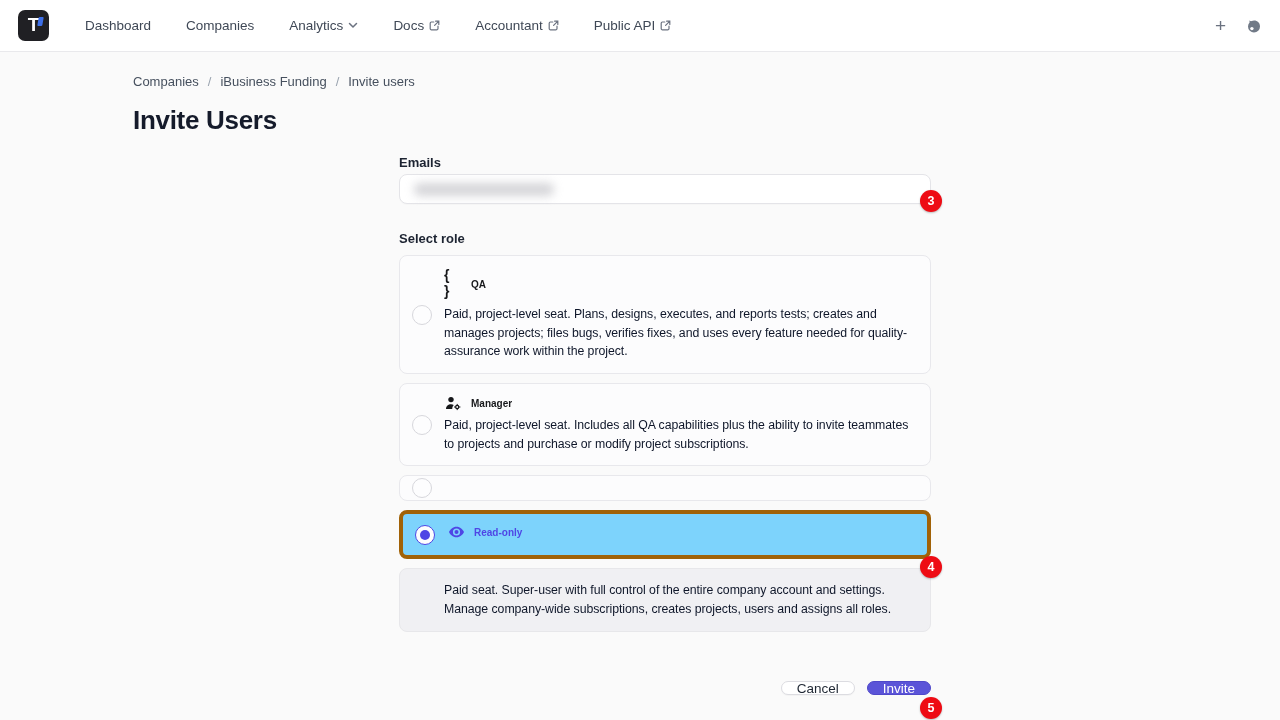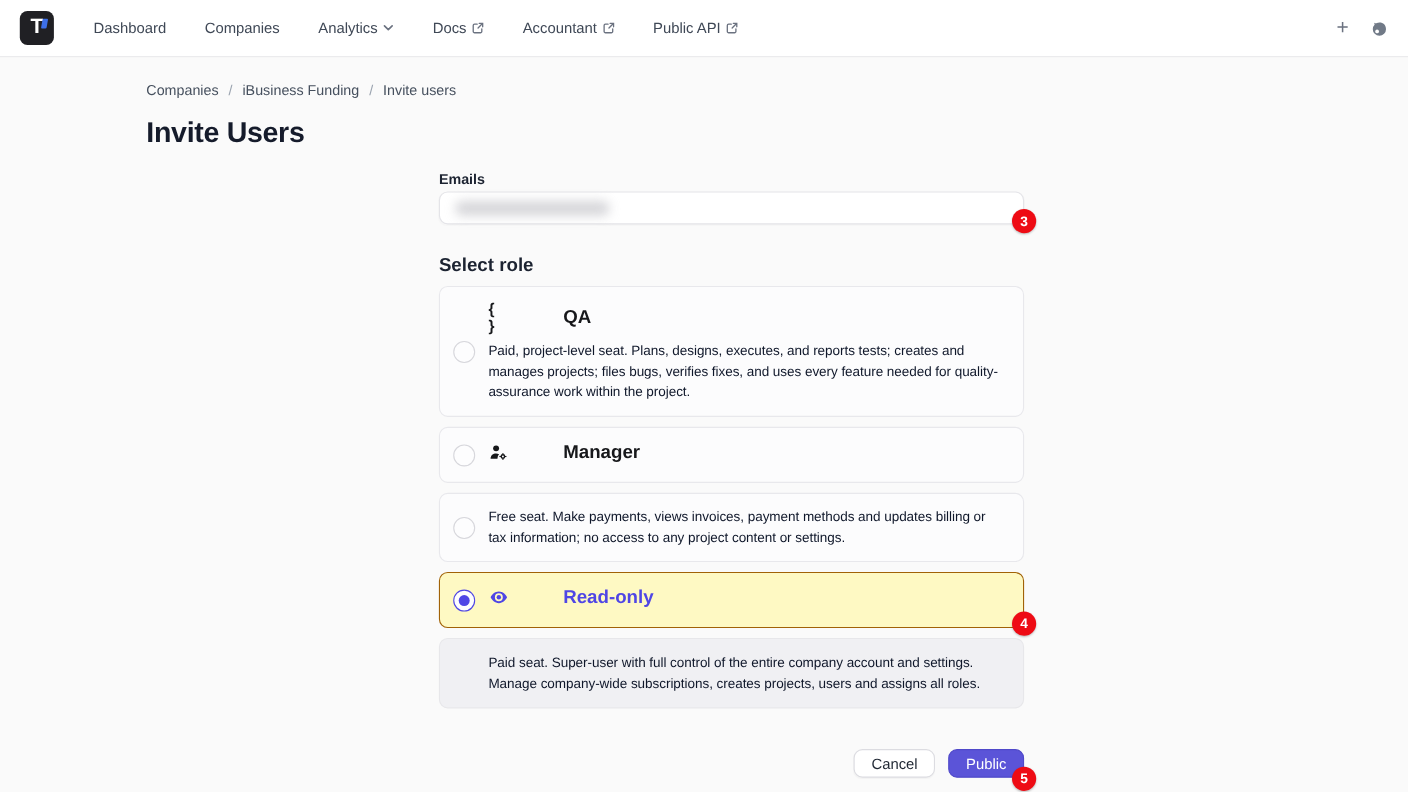--- a/index.html
+++ b/index.html
@@ -31,42 +31,42 @@
                 color:#151b2b; letter-spacing:-0.3px; }
 
   
   .form-col { position:absolute; left:399px; top:155px; width:532px; }
   .field-label { font-size:13px; font-weight:700; color:#1c2331; margin-bottom:4px; }
   .emails-input { width:532px; height:30px; background:#ffffff; border:1px solid #e4e4e8;
                   border-radius:8px; position:relative; box-shadow:0 1px 1px rgba(0,0,0,0.02); }
   .redacted { position:absolute; left:14px; top:8px; width:140px; height:13px; background:#b9b9bf;
               border-radius:6px; filter:blur(5px); opacity:0.6; }
 
-  .select-role-label { font-size:17px; font-weight:600; color:#1c2331; margin-top:27px; margin-bottom:9px; }
+  .select-role-label { font-size:13px; font-weight:600; color:#1c2331; margin-top:27px; margin-bottom:9px; }
 
   .role-card { position:relative; width:532px; border:1px solid #e8e8ec; background:#fcfcfd;
                border-radius:8px; padding:12px 18px 12px 44px; margin-bottom:9px; cursor:pointer; }
-  .role-card.selected { background:#fef9c3; border:1px solid #a16207; }
+  .role-card.selected { background:#7dd3fc; border:4px solid #a16207; }
   .role-card.disabled { background:#f0f0f3; border:1px solid #e7e7ea; cursor:default; }
   .radio { position:absolute; left:12px; top:50%; transform:translateY(-50%); width:20px; height:20px;
            border-radius:50%; border:1.5px solid #d7d7dc; background:#fdfdfe; }
   .role-card.selected .radio { border:1.5px solid #4f46e5; display:flex; align-items:center; justify-content:center; }
   .radio-dot { width:10px; height:10px; border-radius:50%; background:#4f46e5; }
   .role-head { display:flex; align-items:center; gap:9px; margin-bottom:5px; }
   .role-icon { width:18px; display:flex; align-items:center; justify-content:center; color:#17181b; }
   .braces { font-weight:bold; font-size:14px; letter-spacing:2px; color:#17181b; transform:translateY(-1px); }
-  .role-name { font-size:17px; font-weight:700; color:#17181b;margin-left:41px; }
+  .role-name { font-size:10px; font-weight:700; color:#17181b; }
   .role-desc { font-size:12.3px; line-height:1.52; color:#0f172a; letter-spacing:-0.05px; max-width:472px; }
   .role-card.selected .role-name, .role-card.selected .braces, .role-card.selected .role-icon { color:#4f46e5; }
   .role-card.selected .role-desc { color:#4741cf; }
 
   
   .btn-row { position:absolute; left:399px; top:681px; width:532px; display:flex; justify-content:flex-end; gap:12px; }
   .btn { height:14px; border-radius:8px; font-size:13.5px; font-weight:500; display:flex; align-items:center;
-         justify-content:center; cursor:pointer; padding:12px 15px; }
+         justify-content:center; cursor:pointer; padding:0 15px; }
   .btn-cancel { background:#ffffff; border:1px solid #dcdce1; color:#1f2733; box-shadow:0 1px 1px rgba(0,0,0,0.03); }
   .btn-invite { background:#5b54d8; border:1px solid #4f48c9; color:#ffffff; }
 
   
   .step-badge { position:absolute; width:22px; height:22px; border-radius:50%; background:#ee0b14;
                 color:#ffffff; font-size:12.5px; font-weight:700; display:flex; align-items:center;
                 justify-content:center; box-shadow:0 1px 2px rgba(0,0,0,0.25); }
   .badge-3 { left:920px; top:190px; }
   .badge-4 { left:920px; top:556px; }
   .badge-5 { left:920px; top:697px; }
@@ -168,25 +168,25 @@
                 <rect x="11.7" y="7.9" width="1" height="1.4"></rect>
                 <rect x="11.7" y="12.7" width="1" height="1.4"></rect>
                 <rect x="14" y="10.5" width="1.4" height="1"></rect>
                 <rect x="9" y="10.5" width="1.4" height="1"></rect>
               </g>
               <circle cx="12.2" cy="11" r="0.9" fill="#fcfcfd"></circle>
             </svg>
         </span>
         <span class="role-name">Manager</span>
       </div>
+      <div class="role-desc">Paid, project-level seat. Includes all QA capabilities plus the ability to invite teammates to projects and purchase or modify project subscriptions.</div>
     </div>
 
     <div class="role-card">
       <span class="radio"></span>
-      <div class="role-desc">Free seat. Make payments, views invoices, payment methods and updates billing or tax information; no access to any project content or settings.</div>
     </div>
 
     <div class="role-card selected">
       <span class="radio">
           <span class="radio-dot"></span>
         </span>
       <div class="role-head">
         <span class="role-icon">
           <svg width="17" height="12" viewBox="0 0 17 12">
               <path d="M8.5 0.7c3.6 0 6.4 2.7 7.5 5.3-1.1 2.6-3.9 5.3-7.5 5.3S2.1 8.6 1 6C2.1 3.4 4.9 0.7 8.5 0.7zm0 1.7A3.6 3.6 0 1 0 8.5 9.6 3.6 3.6 0 0 0 8.5 2.4z" fill="#4f46e5"></path>
@@ -197,20 +197,20 @@
       </div>
     </div>
 
     <div class="role-card disabled">
       <div class="role-desc">Paid seat. Super-user with full control of the entire company account and settings. Manage company-wide subscriptions, creates projects, users and assigns all roles.</div>
     </div>
   </div>
 
   <div class="btn-row">
     <div class="btn btn-cancel">Cancel</div>
-    <div class="btn btn-invite">Public</div>
+    <div class="btn btn-invite">Invite</div>
   </div>
 
   <div class="step-badge badge-3">3</div>
   <div class="step-badge badge-4">4</div>
   <div class="step-badge badge-5">5</div>
 
 </div>
 
 </body></html>

